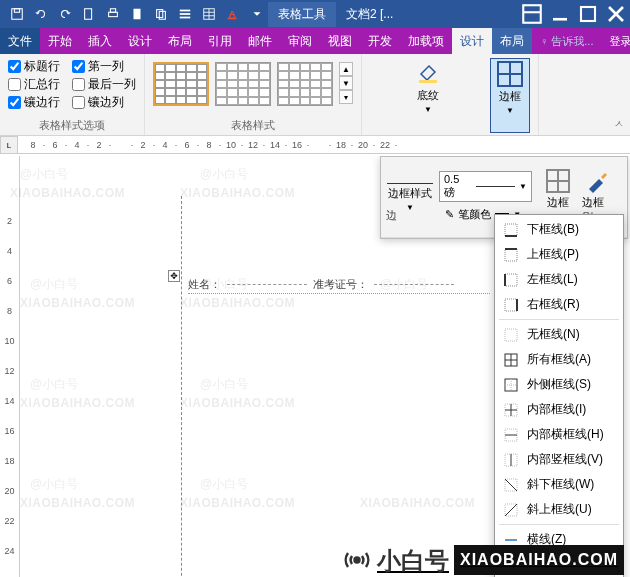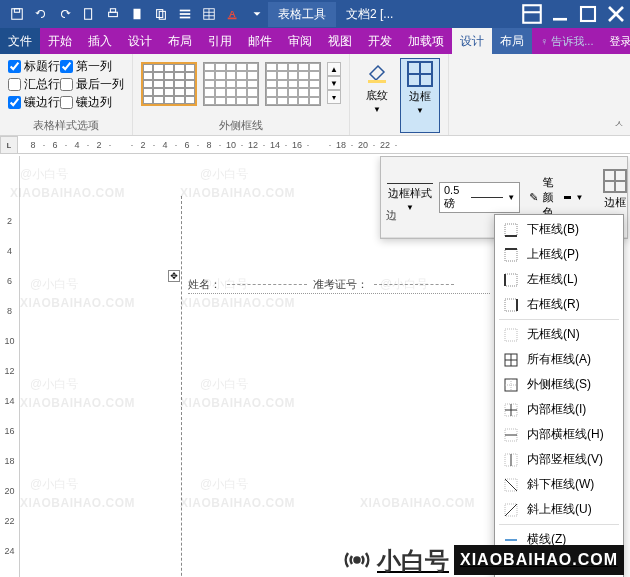--- a/index.html
+++ b/index.html
@@ -18,33 +18,33 @@
 .menu-item { padding: 5px 8px; cursor: pointer; white-space: nowrap; }
 .menu-item.file { background: #1e4e8c; }
 .menu-item.active { background: #f3f3f3; color: #2b579a; }
 .menu-right { margin-left: auto; display: flex; align-items: center; }
 .menu-right .menu-item { font-size: 11px; text-align: center; }
 
 .ribbon { height: 82px; background: #f3f3f3; border-bottom: 1px solid #d4d4d4; display: flex; font-size: 12px; position: relative; }
 .ribbon-group { border-right: 1px solid #e1e1e1; padding: 4px 8px 2px; display: flex; flex-direction: column; }
 .group-label { font-size: 11px; color: #666; text-align: center; margin-top: auto; padding-top: 2px; }
 .style-opts { display: flex; flex-direction: column; gap: 1px; }
-.opt-row { display: flex; gap: 0; align-items: center; }
+.opt-row { display: flex; gap: 12px; align-items: center; }
 .chk { display: flex; align-items: center; gap: 3px; font-size: 12px; }
 .chk input { width: 13px; height: 13px; }
 
 .table-styles { display: flex; gap: 6px; align-items: flex-start; padding-top: 4px;}
 .style-preview { width: 56px; height: 44px; border: 1px solid #999; background: #fff; display: grid; grid-template-columns: repeat(5,1fr); grid-template-rows: repeat(5,1fr); cursor: pointer; }
 .style-preview.sel { border: 2px solid #e8a23d; }
 .style-preview div { border: 0.5px solid #999; }
 .style-preview.v2 div { border: 0.5px solid #aaa; }
 .style-nav { display: flex; flex-direction: column; gap: 0; }
 .style-nav-btn { width: 14px; height: 14px; border: 1px solid #bbb; background: #fafafa; display:flex;align-items:center;justify-content:center; font-size:8px;cursor:pointer;}
 
-.big-btn { display: flex; flex-direction: column; align-items: center; padding: 2px 6px; cursor: pointer; gap: 2px; font-size: 11px; }
+.big-btn { display: flex; flex-direction: column; align-items: center; padding: 2px 6px; cursor: pointer; gap: 2px; font-size: 11px; margin-left: 39px; }
 .big-btn.active { background: #cce4f7; border: 1px solid #2b579a; }
 .big-btn svg, .big-btn .icon-box { width: 26px; height: 26px; }
 .ribbon-collapse { position: absolute; right: 6px; bottom: 4px; font-size: 10px; color: #666; cursor: pointer;}
 
 .ruler { height: 18px; background: #fff; border-bottom: 1px solid #ccc; display: flex; align-items: center; font-size: 9px; color: #555; padding-left: 28px; gap: 1px; overflow: hidden;}
 .ruler-corner { width: 18px; height: 18px; background: #f0f0f0; border: 1px solid #ccc; position: absolute; left: 0; font-size: 8px;display:flex;align-items:center;justify-content:center;}
 .ruler span { width: 10px; text-align: center; }
 
 .workspace { position: absolute; top: 156px; left: 0; right: 0; bottom: 0; background: #fff; overflow: hidden; }
 .vruler { position: absolute; left: 0; top: 0; bottom: 0; width: 20px; background: #fff; border-right: 1px solid #ccc; font-size: 9px; color: #555; display:flex; flex-direction:column; align-items:center; padding-top: 60px; gap: 20px;}
@@ -327,21 +327,21 @@
           <div></div>
           <div></div>
           <div></div>
         </div>
       <div class="style-nav">
         <div class="style-nav-btn">▲</div>
         <div class="style-nav-btn">▼</div>
         <div class="style-nav-btn">▾</div>
       </div>
     </div>
-    <div class="group-label">外侧框线</div>
+    <div class="group-label">表格样式</div>
   </div>
 
   <div class="ribbon-group" style="flex-direction:row; gap:4px;">
     <div class="big-btn">
       <svg viewBox="0 0 26 26">
           <path d="M6 14 L14 6 L20 12 L12 20 Z" fill="none" stroke="#2b579a" stroke-width="1.5"></path>
           <rect x="4" y="20" width="18" height="3" fill="#ffd966"></rect>
         </svg>
       <span>底纹</span>
       <span style="font-size:8px">▼</span>
@@ -426,21 +426,21 @@
     </div>
   </div>
 
   <div class="border-panel">
     <div class="bp-top">
       <div class="bp-style">
         <div class="line"></div>
         <span>边框样式</span>
         <span style="font-size:8px">▼</span>
       </div>
-      <div style="display:flex;flex-direction:row;gap:3px;">
+      <div style="display:flex;flex-direction:column;gap:3px;">
         <div class="bp-weight">
           <div class="sel">
               <span>0.5 磅</span>
               <div class="ln"></div>
               <span style="font-size:8px">▼</span>
             </div>
         </div>
         <div class="pen-color">
           <span>✎</span>
             <span>笔颜色</span>

